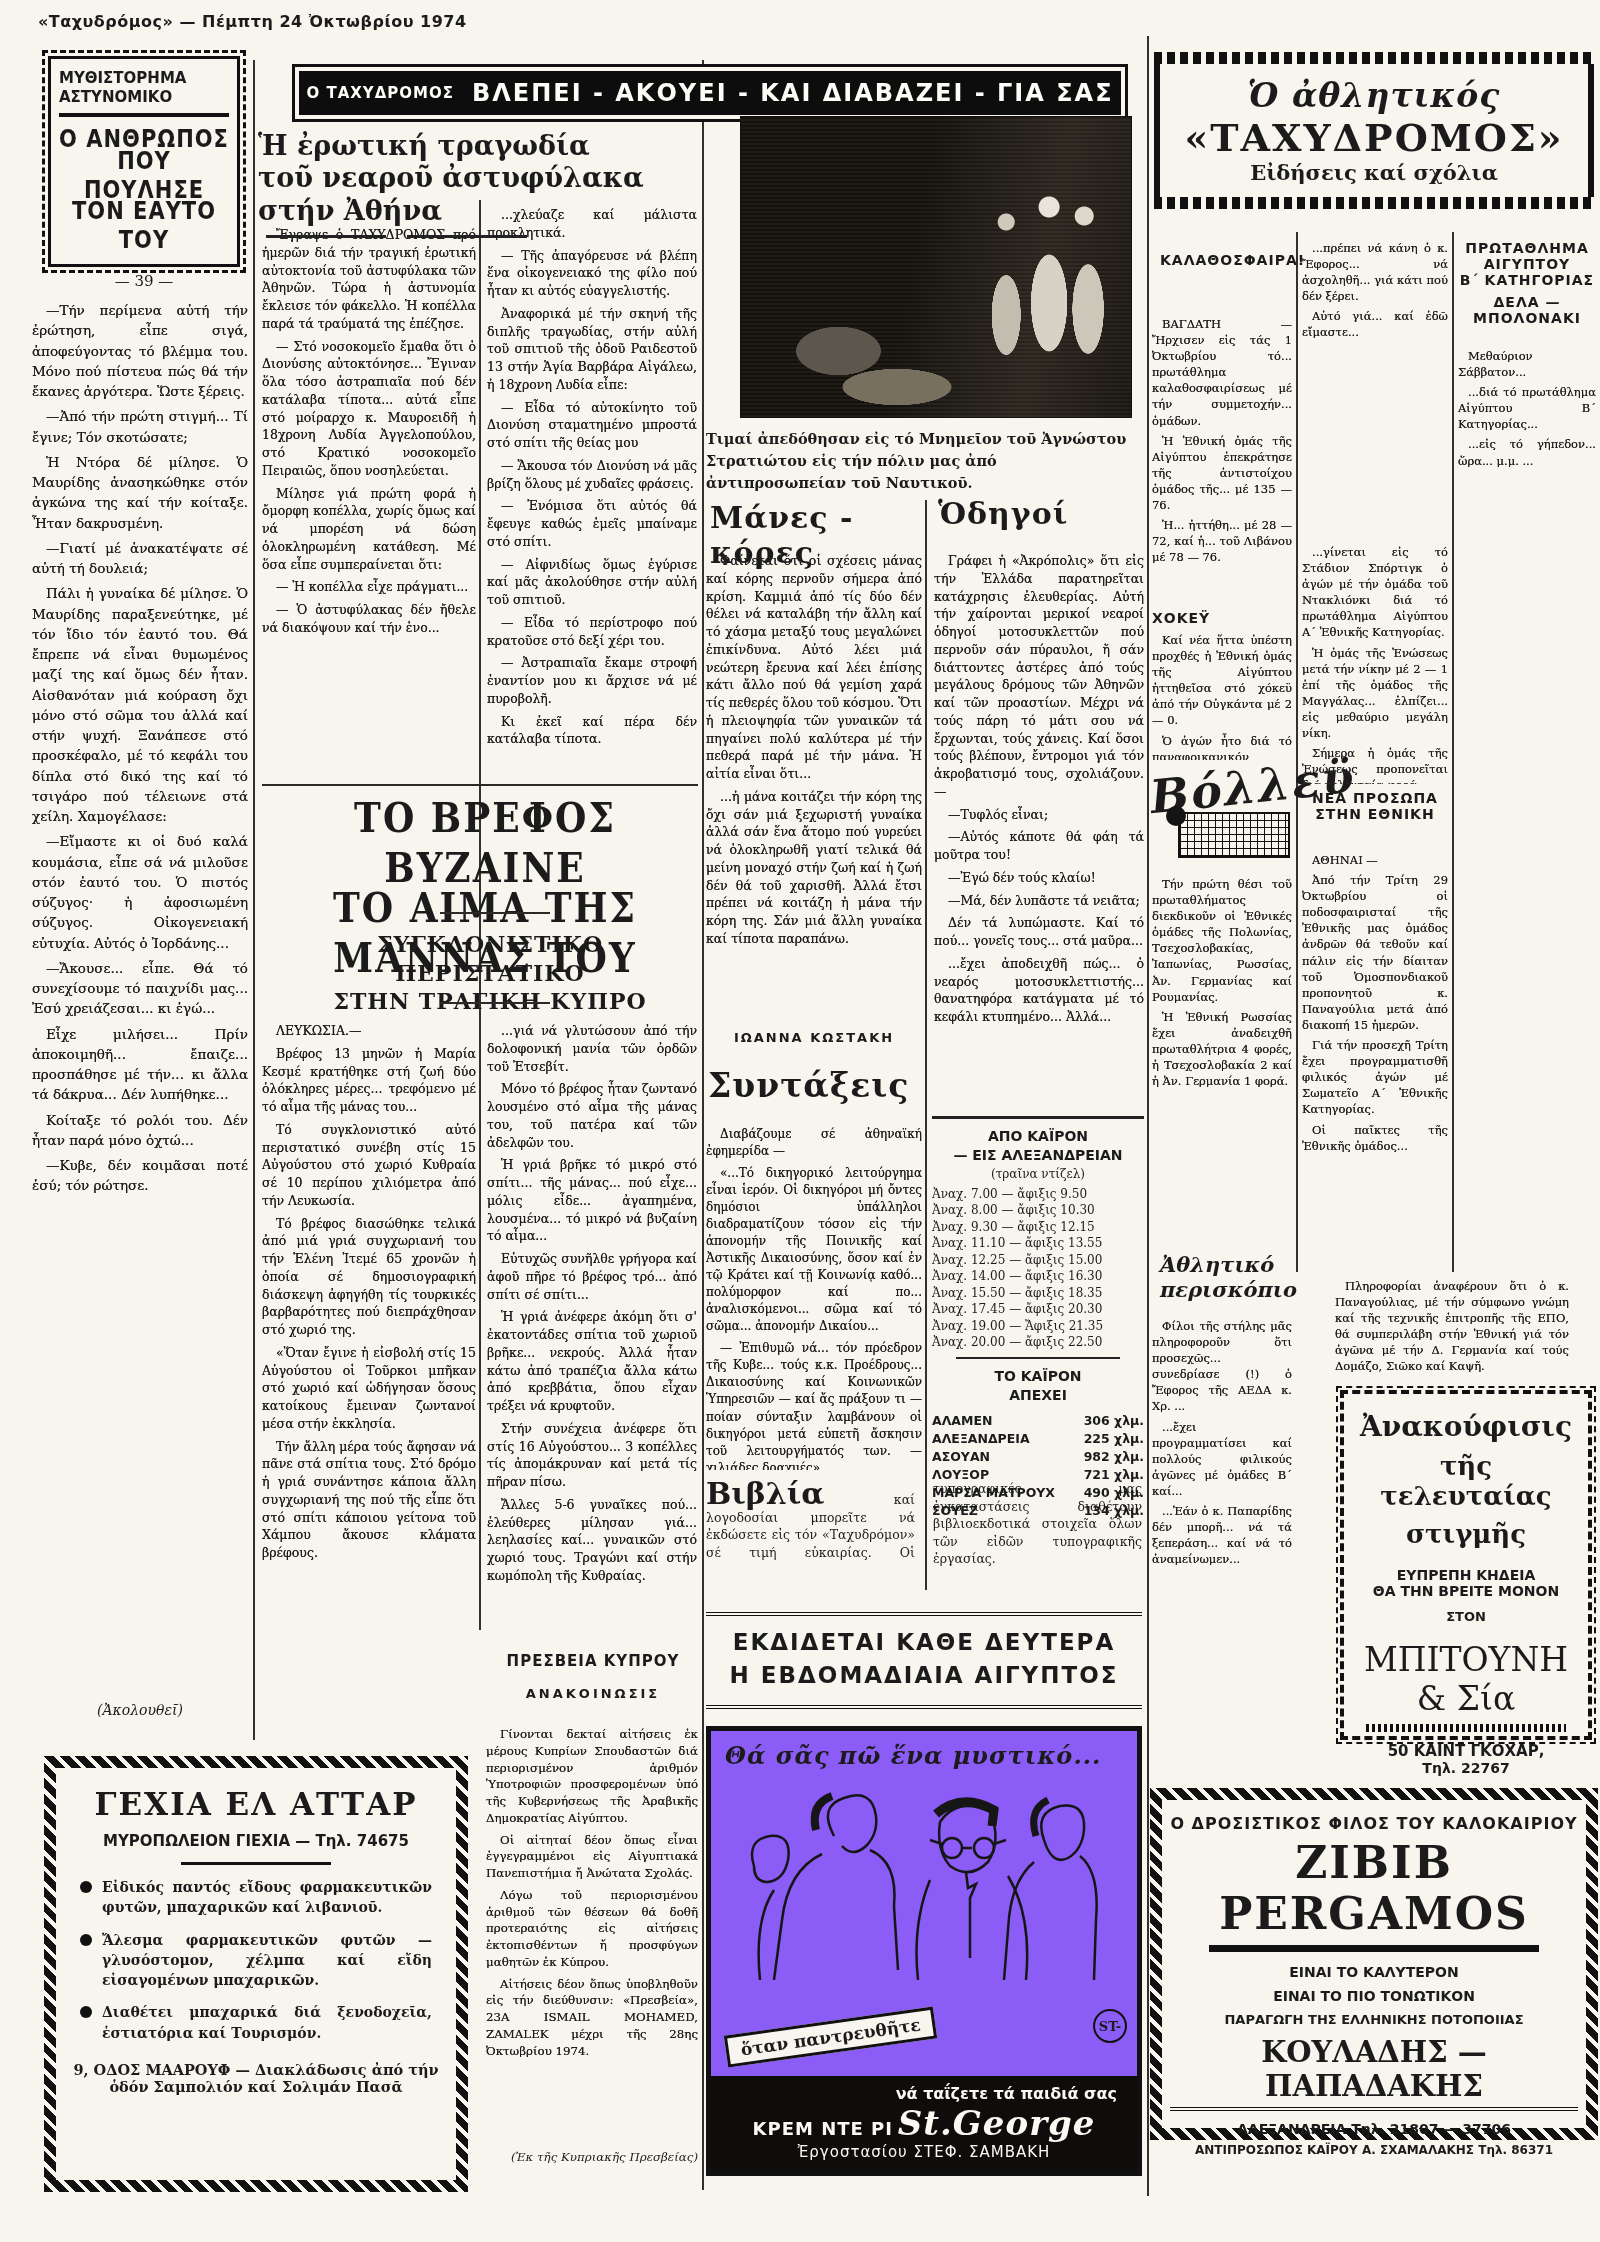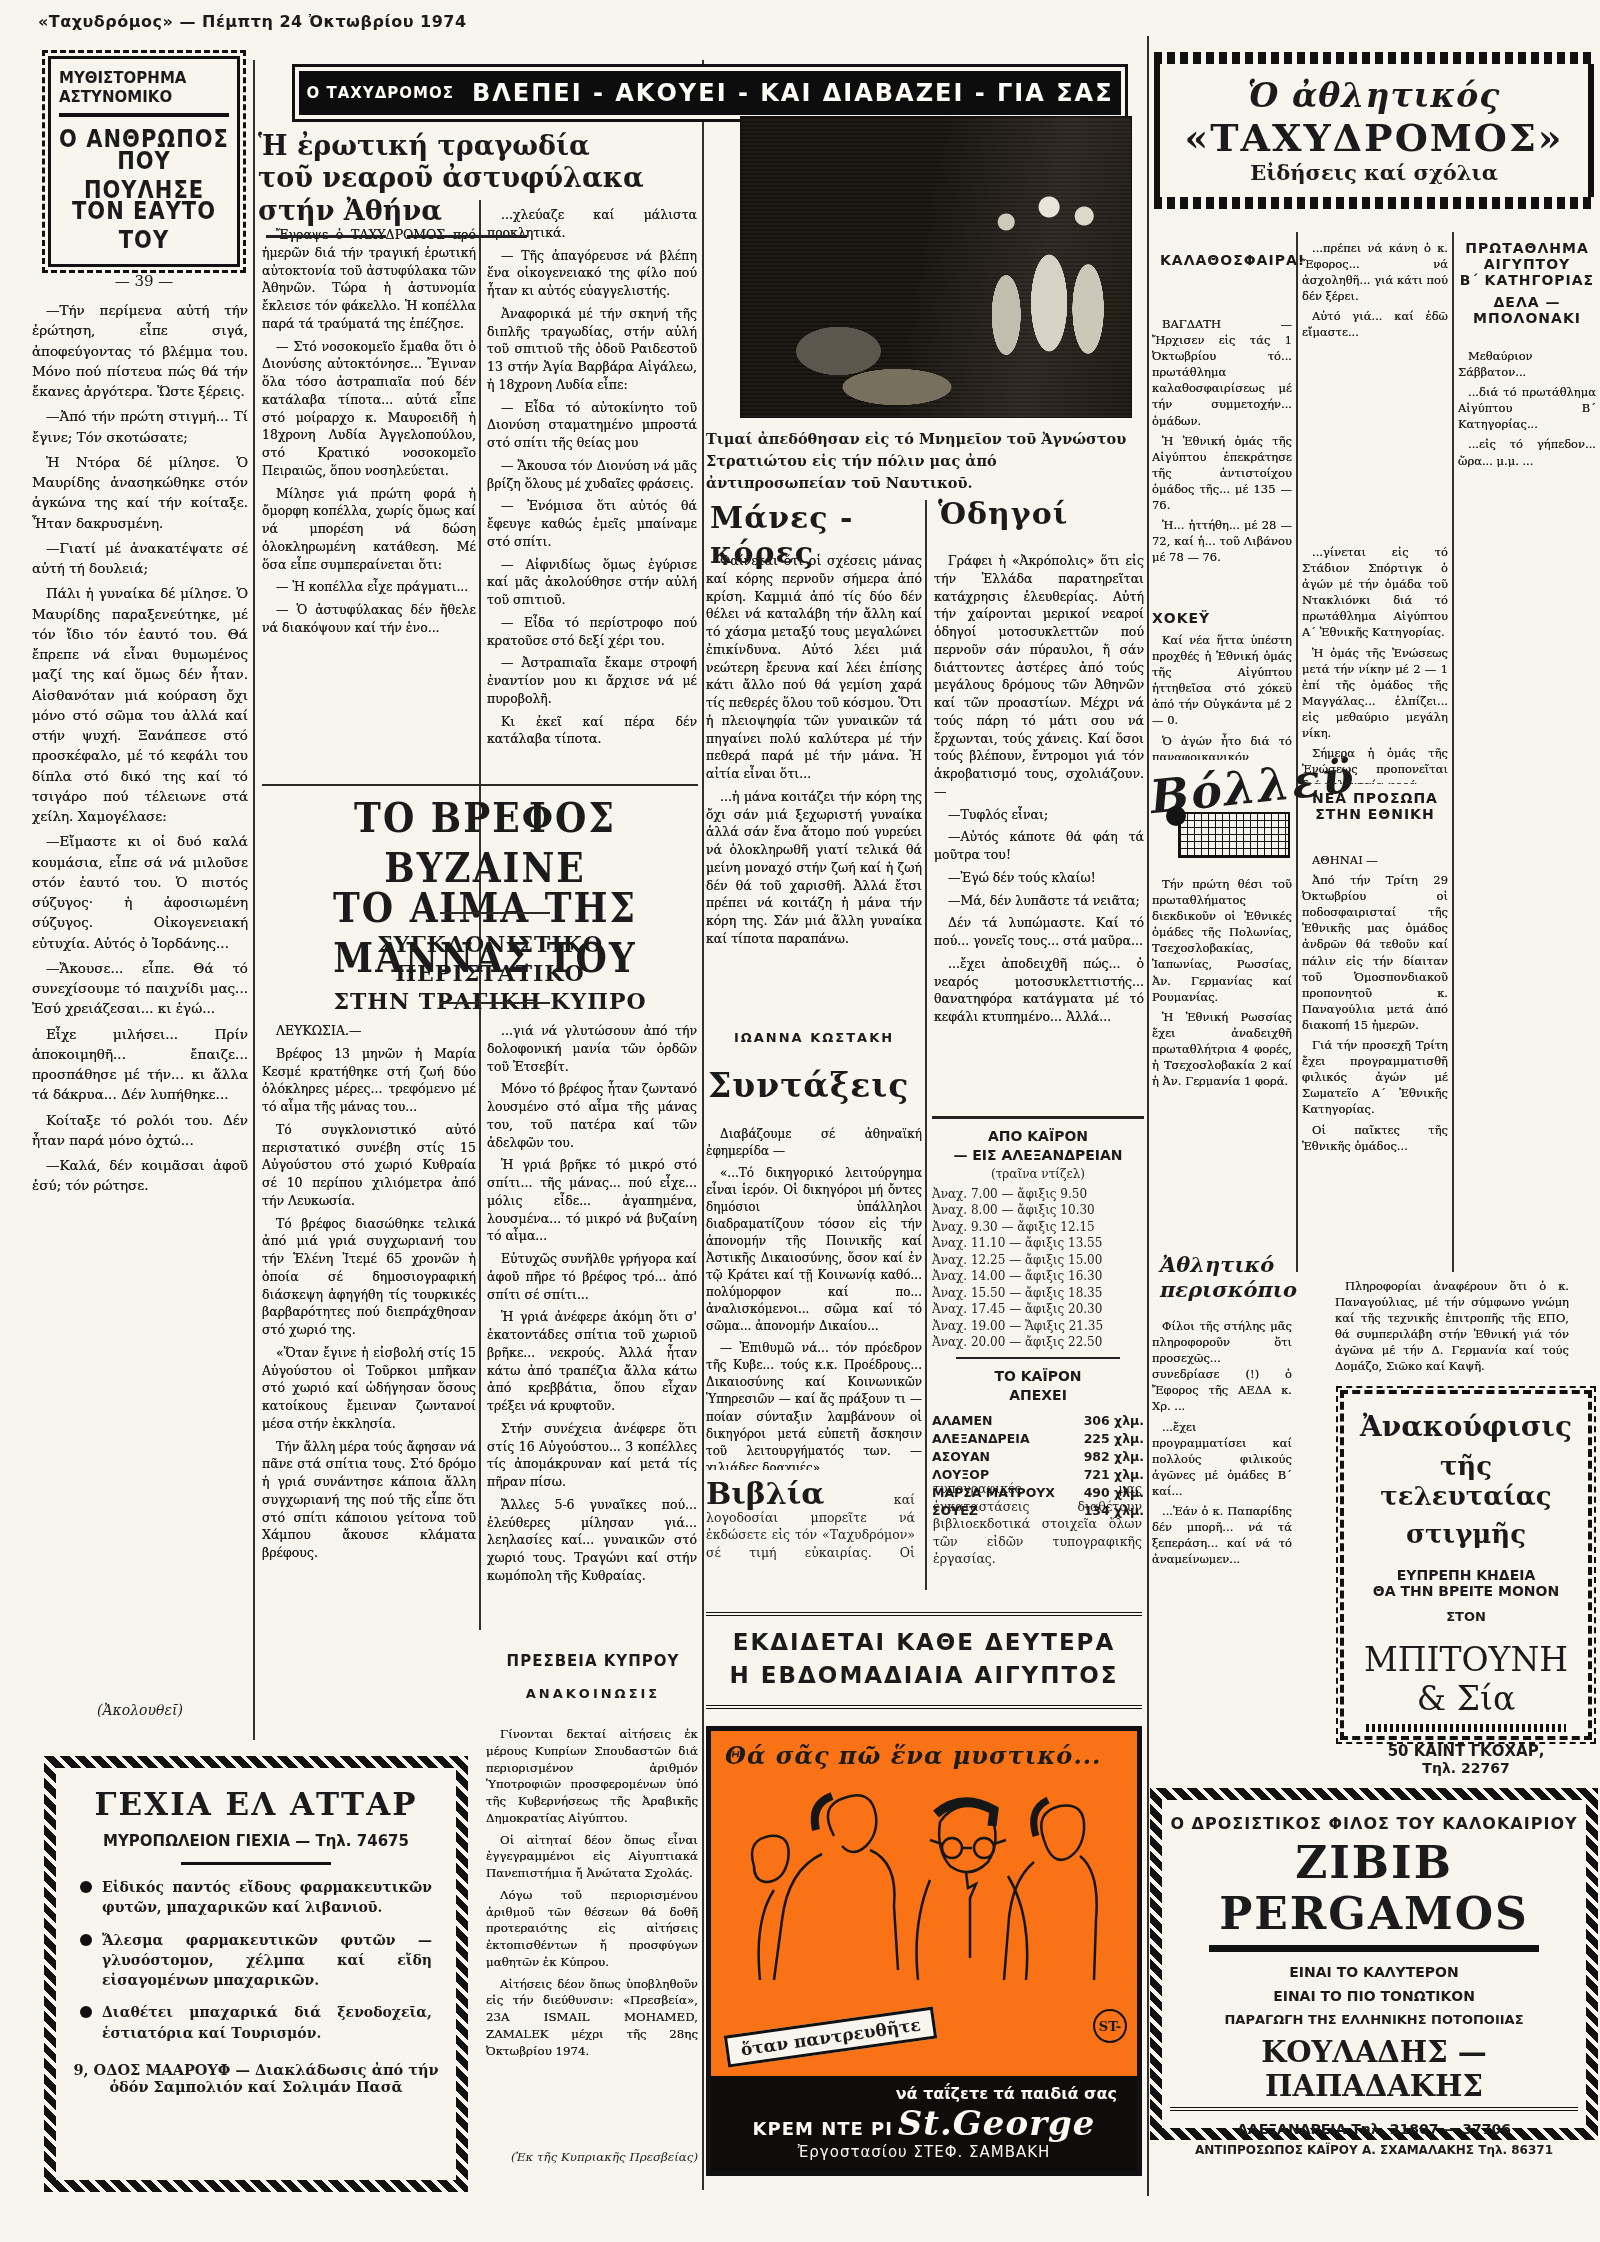--- a/index.html
+++ b/index.html
@@ -119,21 +119,21 @@
   <div class="abs col" style="left:32px;top:300px;width:216px;height:1390px;overflow:hidden;font-size:13.5px;line-height:1.5;">
       <p class="para">—Τήν περίμενα αὐτή τήν ἐρώτηση, εἶπε σιγά, ἀποφεύγοντας τό βλέμμα του. Μόνο πού πίστευα πώς θά τήν ἔκανες ἀργότερα. Ὥστε ξέρεις.</p>
       <p class="para">—Ἀπό τήν πρώτη στιγμή... Τί ἔγινε; Τόν σκοτώσατε;</p>
       <p class="para">Ἡ Ντόρα δέ μίλησε. Ὁ Μαυρίδης ἀνασηκώθηκε στόν ἀγκώνα της καί τήν κοίταξε. Ἦταν δακρυσμένη.</p>
       <p class="para">—Γιατί μέ ἀνακατέψατε σέ αὐτή τή δουλειά;</p>
       <p class="para">Πάλι ἡ γυναίκα δέ μίλησε. Ὁ Μαυρίδης παραξενεύτηκε, μέ τόν ἴδιο τόν ἑαυτό του. Θά ἔπρεπε νά εἶναι θυμωμένος μαζί της καί ὅμως δέν ἦταν. Αἰσθανόταν μιά κούραση ὄχι μόνο στό σῶμα του ἀλλά καί στήν ψυχή. Ξανάπεσε στό προσκέφαλο, μέ τό κεφάλι του δίπλα στό δικό της καί τό τσιγάρο πού τέλειωνε στά χείλη. Χαμογέλασε:</p>
       <p class="para">—Εἴμαστε κι οἱ δυό καλά κουμάσια, εἶπε σά νά μιλοῦσε στόν ἑαυτό του. Ὁ πιστός σύζυγος· ἡ ἀφοσιωμένη σύζυγος. Οἰκογενειακή εὐτυχία. Αὐτός ὁ Ἰορδάνης...</p>
       <p class="para">—Ἄκουσε... εἶπε. Θά τό συνεχίσουμε τό παιχνίδι μας... Ἐσύ χρειάζεσαι... κι ἐγώ...</p>
       <p class="para">Εἶχε μιλήσει... Πρίν ἀποκοιμηθῆ... ἔπαιζε... προσπάθησε μέ τήν... κι ἄλλα τά δάκρυα... Δέν λυπήθηκε...</p>
       <p class="para">Κοίταξε τό ρολόι του. Δέν ἦταν παρά μόνο ὀχτώ...</p>
-      <p class="para">—Καλά, δέν κοιμᾶσαι ἀφοῦ ἐσύ; τόν ρώτησε.</p>
+      <p class="para">—Κυβε, δέν κοιμᾶσαι ποτέ ἐσύ; τόν ρώτησε.</p>
     </div>
   <div class="abs" style="left:32px;top:1702px;width:216px;text-align:center;font-style:italic;font-size:14px;">(Ἀκολουθεῖ)</div>
 
   <div class="abs banner" style="left:292px;top:64px;width:836px;">
     <div class="banner-bar">
       <span class="banner-left">Ο ΤΑΧΥΔΡΟΜΟΣ</span>
       <span class="banner-right">ΒΛΕΠΕΙ - ΑΚΟΥΕΙ - ΚΑΙ ΔΙΑΒΑΖΕΙ - ΓΙΑ ΣΑΣ</span>
     </div>
   </div>
 
@@ -269,21 +269,21 @@
   <div class="abs vivlia" style="left:706px;top:1480px;width:436px;height:124px;overflow:hidden;">
     <span class="vivlia-lead">Βιβλία</span>
     <span>καί λογοδοσίαι μπορεῖτε νά ἐκδώσετε εἰς τόν «Ταχυδρόμον» σέ τιμή εὐκαιρίας. Οἱ τυπογραφικές μας ἐγκαταστάσεις διαθέτουν βιβλιοεκδοτικά στοιχεῖα ὅλων τῶν εἰδῶν τυπογραφικῆς ἐργασίας.</span>
   </div>
 
   <div class="abs ekdo" style="left:706px;top:1612px;width:436px;">
     <div class="ekdo-line">ΕΚΔΙΔΕΤΑΙ ΚΑΘΕ ΔΕΥΤΕΡΑ</div>
     <div class="ekdo-line">Η ΕΒΔΟΜΑΔΙΑΙΑ ΑΙΓΥΠΤΟΣ</div>
   </div>
 
-  <div class="abs" style="left:706px;top:1726px;width:436px;height:450px;border:5px solid #111;background:#f97316;">
+  <div class="abs" style="left:706px;top:1726px;width:436px;height:450px;border:5px solid #111;background:#8b5cf6;">
     <div class="script" style="font-size:24px;margin:10px 14px 0;">Θά σᾶς πῶ ἕνα μυστικό...</div>
     <svg viewBox="0 0 420 210" width="426" height="210" style="display:block;">
       <g fill="none" stroke="#161616" stroke-width="2.5">
         <path d="M120 66 q-16 -30 10 -38 q28 -10 32 18 q2 18 -10 30 q-13 12 -24 0"></path>
         <path d="M118 26 q-22 8 -16 34" stroke-width="8"></path>
         <path d="M108 84 q-34 16 -40 66 l-8 60"></path>
           <path d="M156 80 q28 12 24 56 l4 64"></path>
         <path d="M238 78 m-10 0 a10 10 0 1 0 20 0 a10 10 0 1 0 -20 0"></path>
         <path d="M270 78 m-10 0 a10 10 0 1 0 20 0 a10 10 0 1 0 -20 0"></path>
         <path d="M248 78 h10 M228 74 l-12 -4 M280 74 l12 -4"></path>

